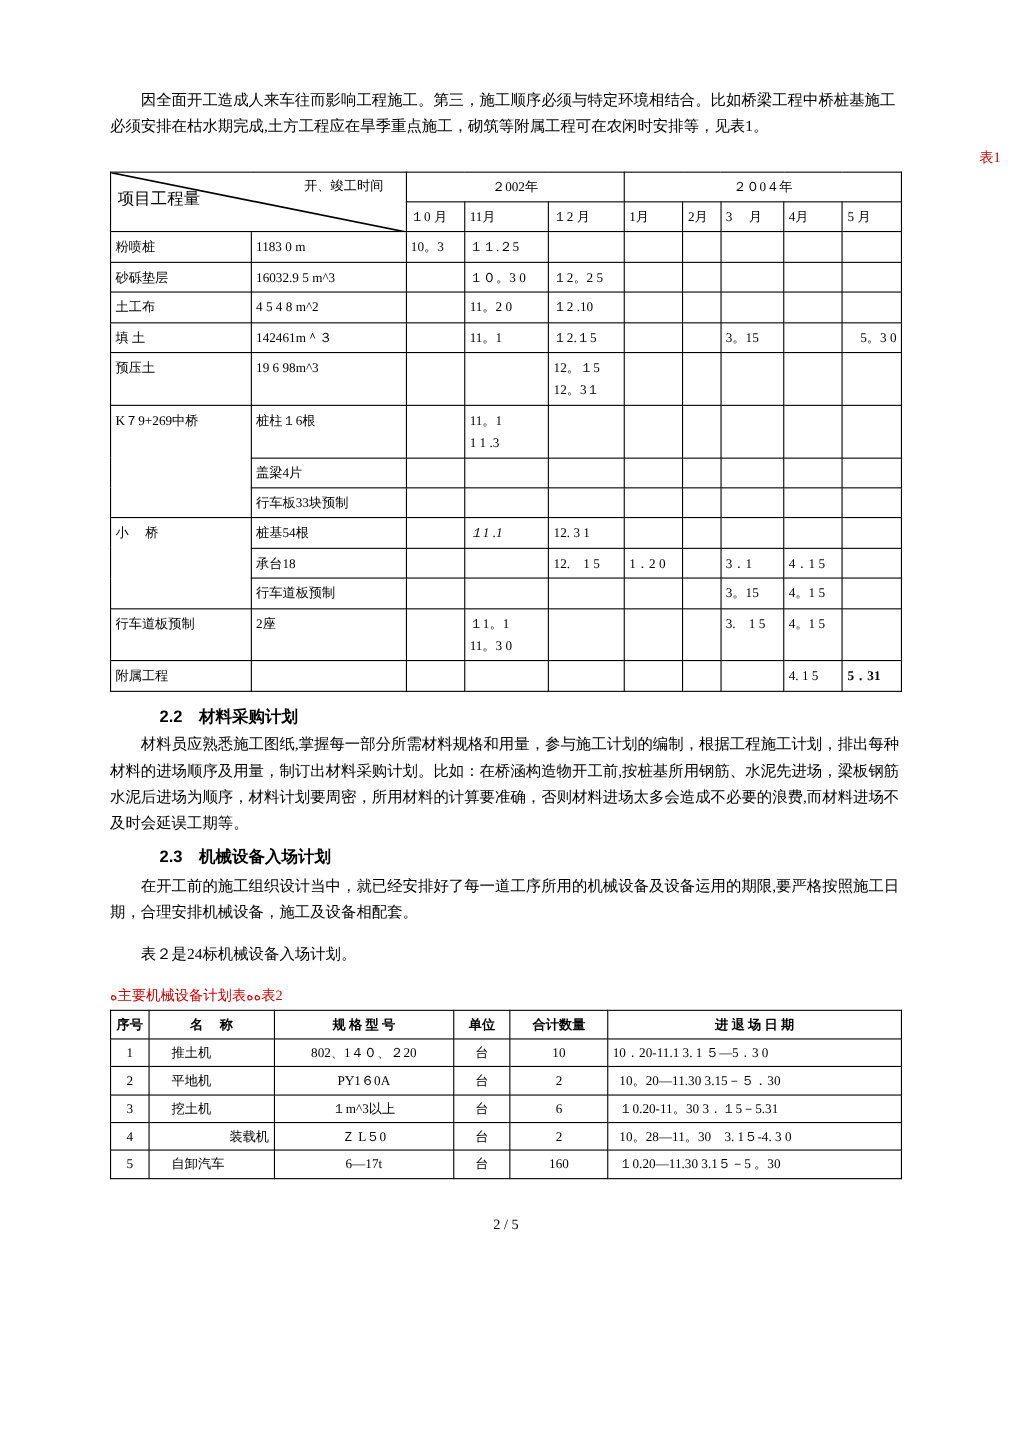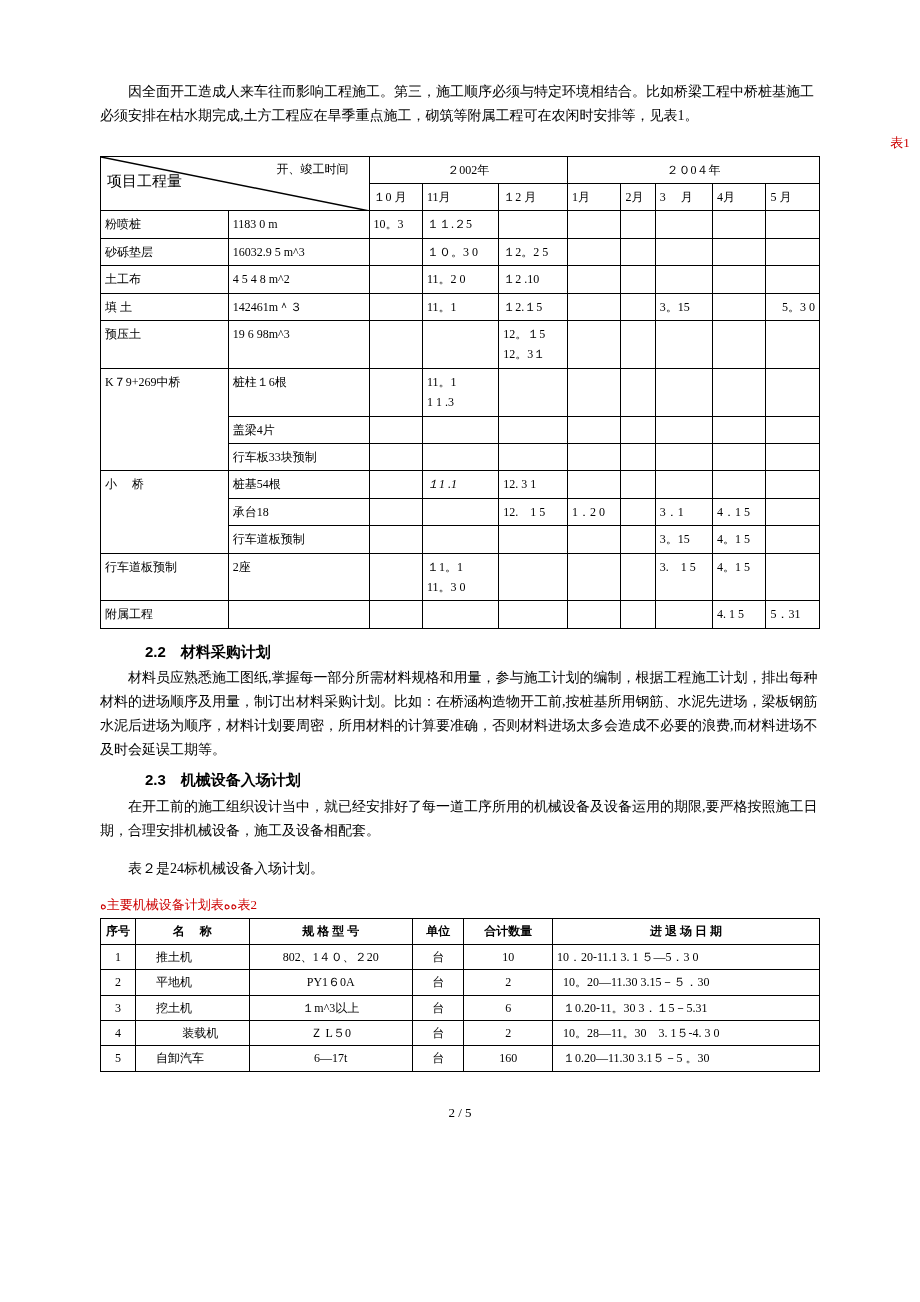--- a/index.html
+++ b/index.html
@@ -268,21 +268,21 @@
       <tr>
         <td rowspan="1">附属工程</td>
         <td></td>
         <td style="white-space: pre-line;"></td>
         <td style="white-space: pre-line;"></td>
         <td style="white-space: pre-line;"></td>
         <td style="white-space: pre-line;"></td>
         <td style="white-space: pre-line;"></td>
         <td style="white-space: pre-line;"></td>
         <td style="white-space: pre-line;">4. 1 5</td>
-        <td style="white-space: pre-line;">5．31</td>
+        <td style="white-space: pre-line; font-weight: bold;">5．31</td>
       </tr>
     </tbody>
 </table>
 
 <div class="heading">2.2　材料采购计划</div>
 <p class="para">材料员应熟悉施工图纸,掌握每一部分所需材料规格和用量，参与施工计划的编制，根据工程施工计划，排出每种材料的进场顺序及用量，制订出材料采购计划。比如：在桥涵构造物开工前,按桩基所用钢筋、水泥先进场，梁板钢筋水泥后进场为顺序，材料计划要周密，所用材料的计算要准确，否则材料进场太多会造成不必要的浪费,而材料进场不及时会延误工期等。</p>
 
 <div class="heading">2.3　机械设备入场计划</div>
 <p class="para">在开工前的施工组织设计当中，就已经安排好了每一道工序所用的机械设备及设备运用的期限,要严格按照施工日期，合理安排机械设备，施工及设备相配套。</p>
 <p class="inline-note">表２是24标机械设备入场计划。</p>
@@ -320,21 +320,21 @@
       <tr>
         <td>3</td>
         <td style="text-align: left; padding-left: 20px;">挖土机</td>
         <td>１m^3以上</td>
         <td>台</td>
         <td>6</td>
         <td style="text-align: left; padding-left: 10px;">１0.20-11。30 3．１5－5.31</td>
       </tr>
       <tr>
         <td>4</td>
-        <td style="text-align: center; padding-left: 20px; margin-top: 18px;">装载机</td>
+        <td style="text-align: right; padding-left: 20px; margin-top: 18px;">装载机</td>
         <td>Ｚ L５0</td>
         <td>台</td>
         <td>2</td>
         <td style="text-align: left; padding-left: 10px;">10。28—11。30　3. 1５-4. 3 0</td>
       </tr>
       <tr>
         <td>5</td>
         <td style="text-align: left; padding-left: 20px;">自卸汽车</td>
         <td>6—17t</td>
         <td>台</td>

